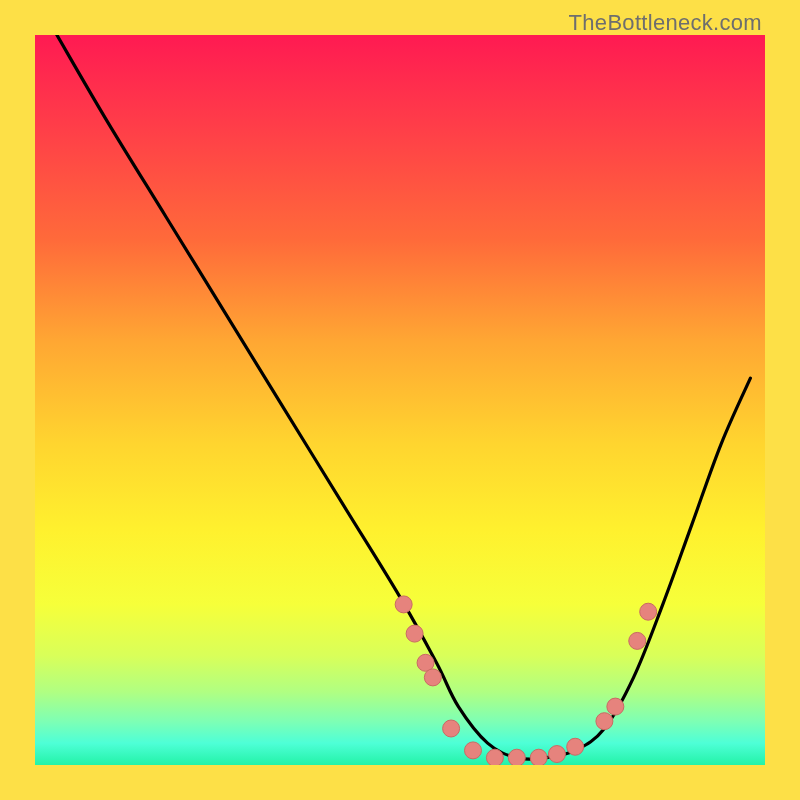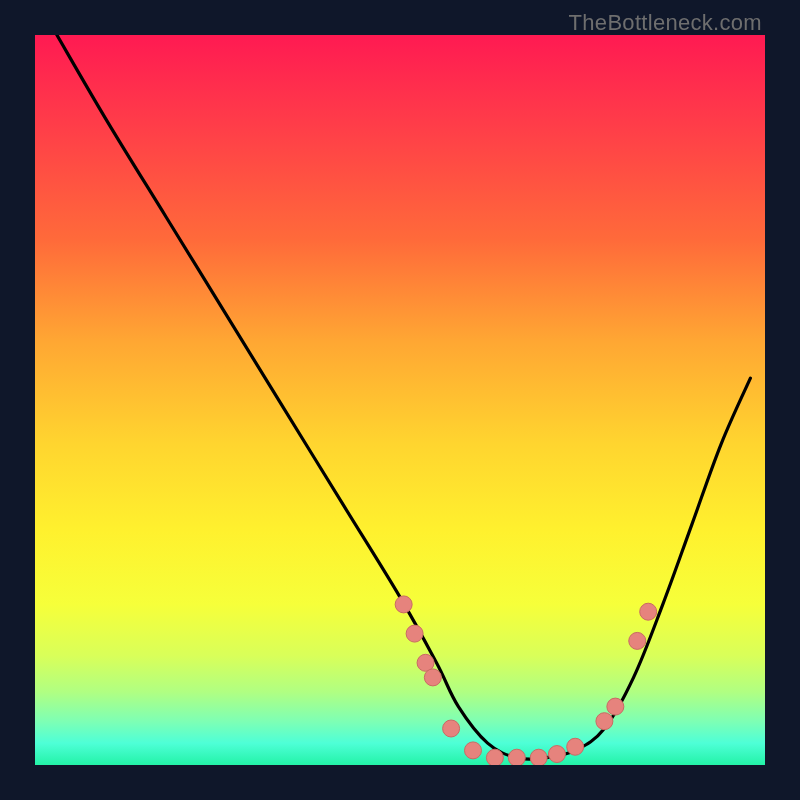--- a/index.html
+++ b/index.html
@@ -7,21 +7,21 @@
     width: 800px;
     height: 800px;
     overflow: hidden;
     background: #000;
     font-family: Arial, Helvetica, sans-serif;
   }
   .frame {
     position: relative;
     width: 800px;
     height: 800px;
-    background: #0f172a;
+    background: #fde047;
   }
   .plot {
     position: absolute;
     left: 35px;
     top: 35px;
     width: 730px;
     height: 730px;
     background: linear-gradient(
       to bottom,
       #ff1a52 0%,

